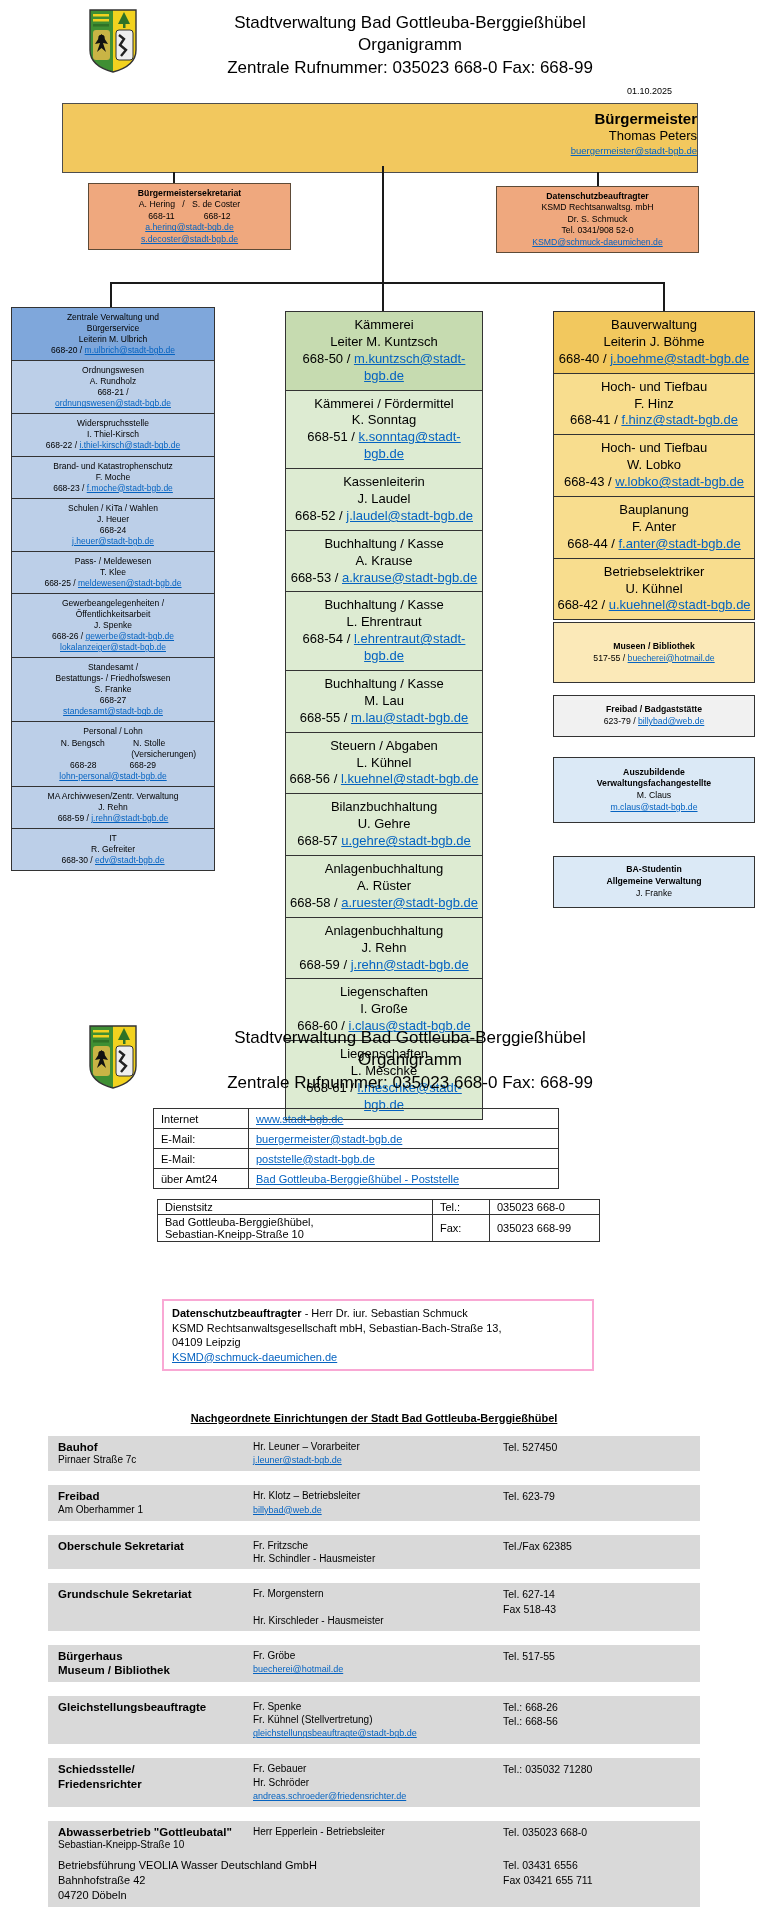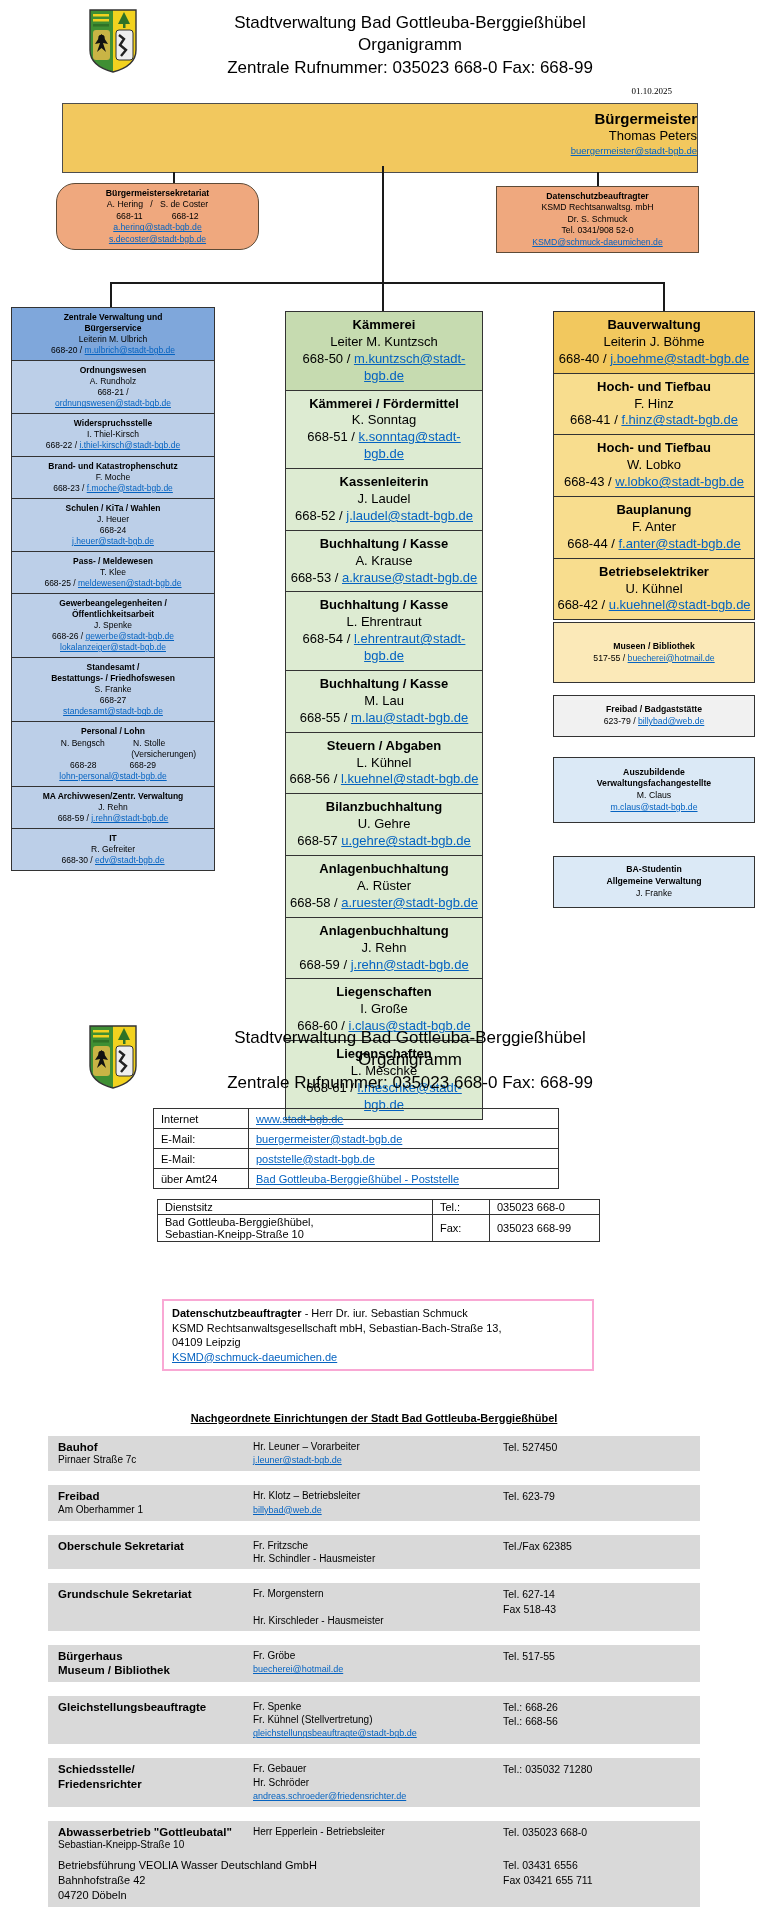--- a/index.html
+++ b/index.html
@@ -5,47 +5,47 @@
   html,body{margin:0;padding:0;}
   body{
     width:766px;height:1920px;background:#ffffff;position:relative;
     font-family:"Liberation Sans", sans-serif;color:#000;
     -webkit-font-smoothing:antialiased;
   }
   .abs{position:absolute;}
   
   .title-block{left:150px;top:12px;width:520px;text-align:center;font-size:17px;line-height:1.32;}
   .title-block.p2{top:1027px;}
-  .date{left:600px;top:86px;width:72px;font-size:9px;text-align:right;font-family:Liberation Serif, serif;}
+  .date{left:600px;top:86px;width:72px;font-size:9px;text-align:right;}
   .logo{left:88px;top:8px;width:50px;height:66px;}
   .logo.p2{top:1024px;}
   
   .mayor{left:62px;top:103px;width:634px;height:62px;background:var(--gold);border:1.5px solid #4d4d4d;
          text-align:right;padding-top:6px;}
   .mayor .t{font-size:15px;font-weight:bold;}
   .mayor .n{font-size:13px;margin-top:1px;}
   .mayor .e{font-size:9.5px;margin-top:2px;}
   .sidebox{width:199px;background:var(--salmon);border:1px solid #5d4a37;text-align:center;
            font-size:8.7px;line-height:1.32;padding:4px 1px;}
-  .sec{left:56px;top:183px;border-radius:19px;}
+  .sec{left:88px;top:183px;}
   .dpo{left:496px;top:186px;}
   .sidebox .t{font-weight:bold;}
   .lnk{color:var(--link);text-decoration:underline;cursor:pointer;}
   .pre{white-space:pre;}
   .ar{text-align:right;padding-right:16px;}
   .line{background:#1a1a1a;}
   
   .col{position:absolute;}
   .col-left{left:11px;top:308px;width:204px;}
   .col-mid{left:285px;top:312px;width:198px;}
   .col-right{left:553px;top:312px;width:202px;}
   .obox{border:1px solid #333;margin-top:-1px;text-align:center;padding:5px 2px;background:var(--boxbg);
         font-size:13px;line-height:1.3;}
   .col-left .obox{font-size:8.5px;padding:4px 2px;}
-  .obox .t{font-weight:bold;text-align:center;}
+  .obox .t{font-weight:normal;text-align:center;}
   .hdr{background:var(--hdrbg);}
   .col-left{--hdrbg:var(--blue-hdr);--boxbg:var(--blue);}
   .col-mid{--hdrbg:var(--green-hdr);--boxbg:var(--green);}
   .col-right{--hdrbg:var(--gold);--boxbg:var(--gold-light);}
   .extra{left:553px;width:202px;border:1px solid #333;text-align:center;font-size:8.7px;line-height:1.35;
          display:flex;flex-direction:column;justify-content:center;box-sizing:border-box;}
   .extra .t{font-weight:bold;}
   .x-museen{top:622px;height:61px;background:var(--yellow-pale);}
   .x-freibad{top:695px;height:42px;background:#f1f1f1;}
   .x-azubi{top:757px;height:66px;background:var(--blue-pale);}

